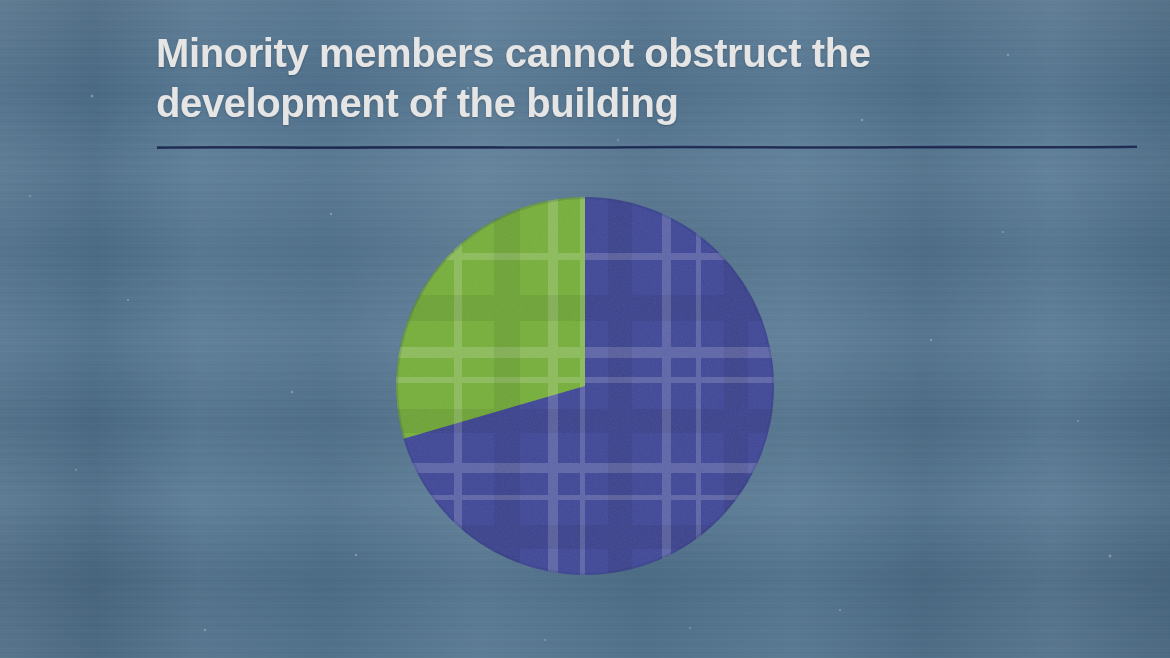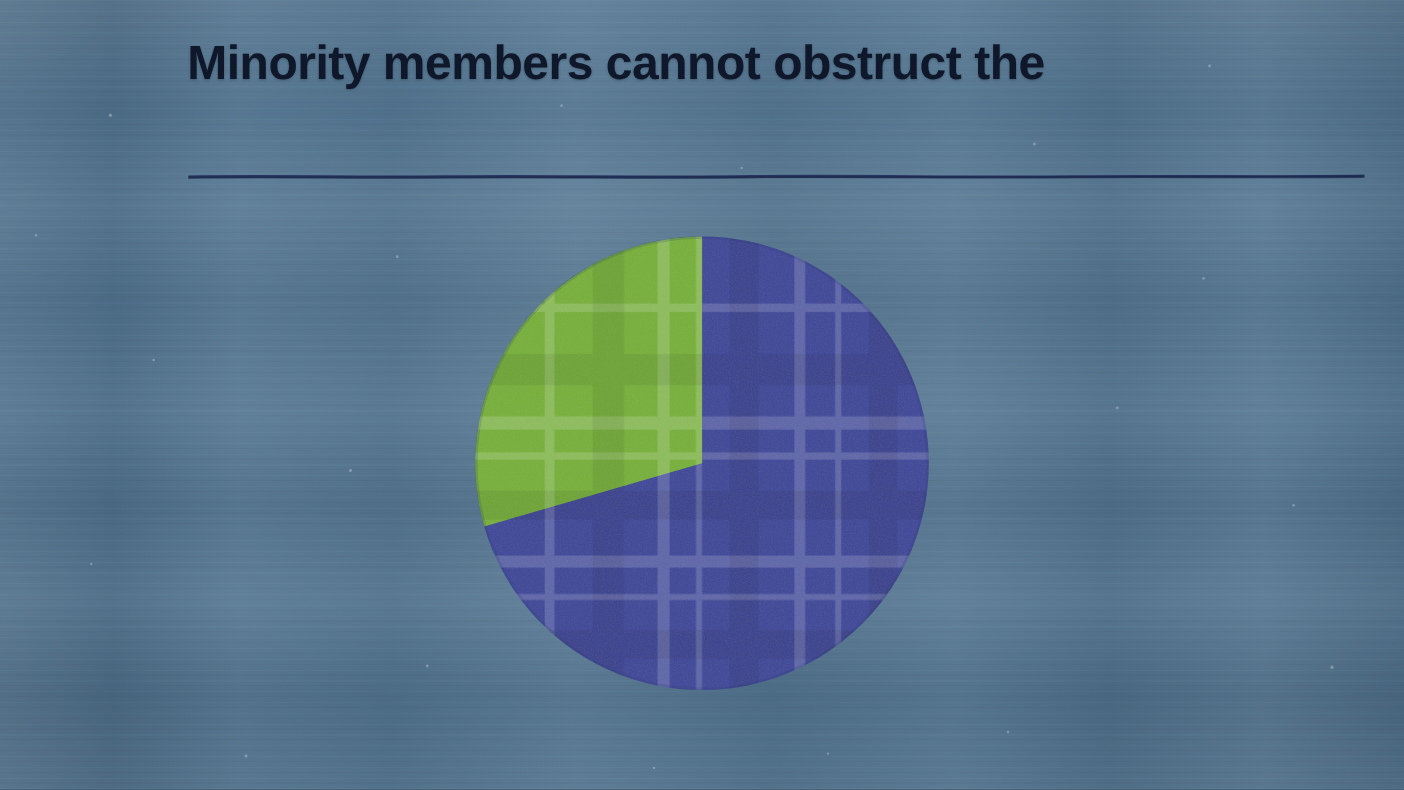--- a/index.html
+++ b/index.html
@@ -73,21 +73,21 @@
     inset: 0;
     opacity: 0.55;
   }
 
   
   .title {
     position: absolute;
     left: 156px;
     top: 28px;
     width: 860px;
-    color: #0f172a;
+    color: #e5e5e5;
     font-size: 40px;
     font-weight: bold;
     line-height: 1.25;
     letter-spacing: -0.4px;
     text-shadow: 0 1px 2px rgba(20,35,50,0.30);
   }
   .title-line { display: block; white-space: nowrap; }
 
   .divider {
     position: absolute;
@@ -136,20 +136,21 @@
       <circle cx="618" cy="140" r="1"></circle>
       <circle cx="1008" cy="55" r="1.2"></circle>
       <circle cx="30" cy="196" r="1"></circle>
       <circle cx="205" cy="630" r="1.2"></circle>
       <circle cx="545" cy="640" r="1"></circle>
     </g>
   </svg>
 
   <div class="title">
     <span class="title-line">Minority members cannot obstruct the</span>
+    <span class="title-line">development of the building</span>
   </div>
 
   <svg class="divider" viewBox="0 0 980 14" preserveAspectRatio="none">
     <path d="M0,7.6 C70,6.4 140,8.2 215,7.4 C300,6.5 380,8.4 470,7.2
              C560,6.2 650,8.3 740,7.3 C820,6.5 900,8.1 980,6.8" fill="none" stroke="#22305a" stroke-width="2.6" stroke-linecap="round" opacity="0.92"></path>
     <path d="M0,7.6 C90,6.8 190,8.0 300,7.6 C430,7.1 560,8.0 700,7.4
              C810,7.0 900,7.8 980,6.9" fill="none" stroke="#1a2748" stroke-width="1.1" stroke-linecap="round" opacity="0.7"></path>
   </svg>
 
   <div class="pie-wrap">

